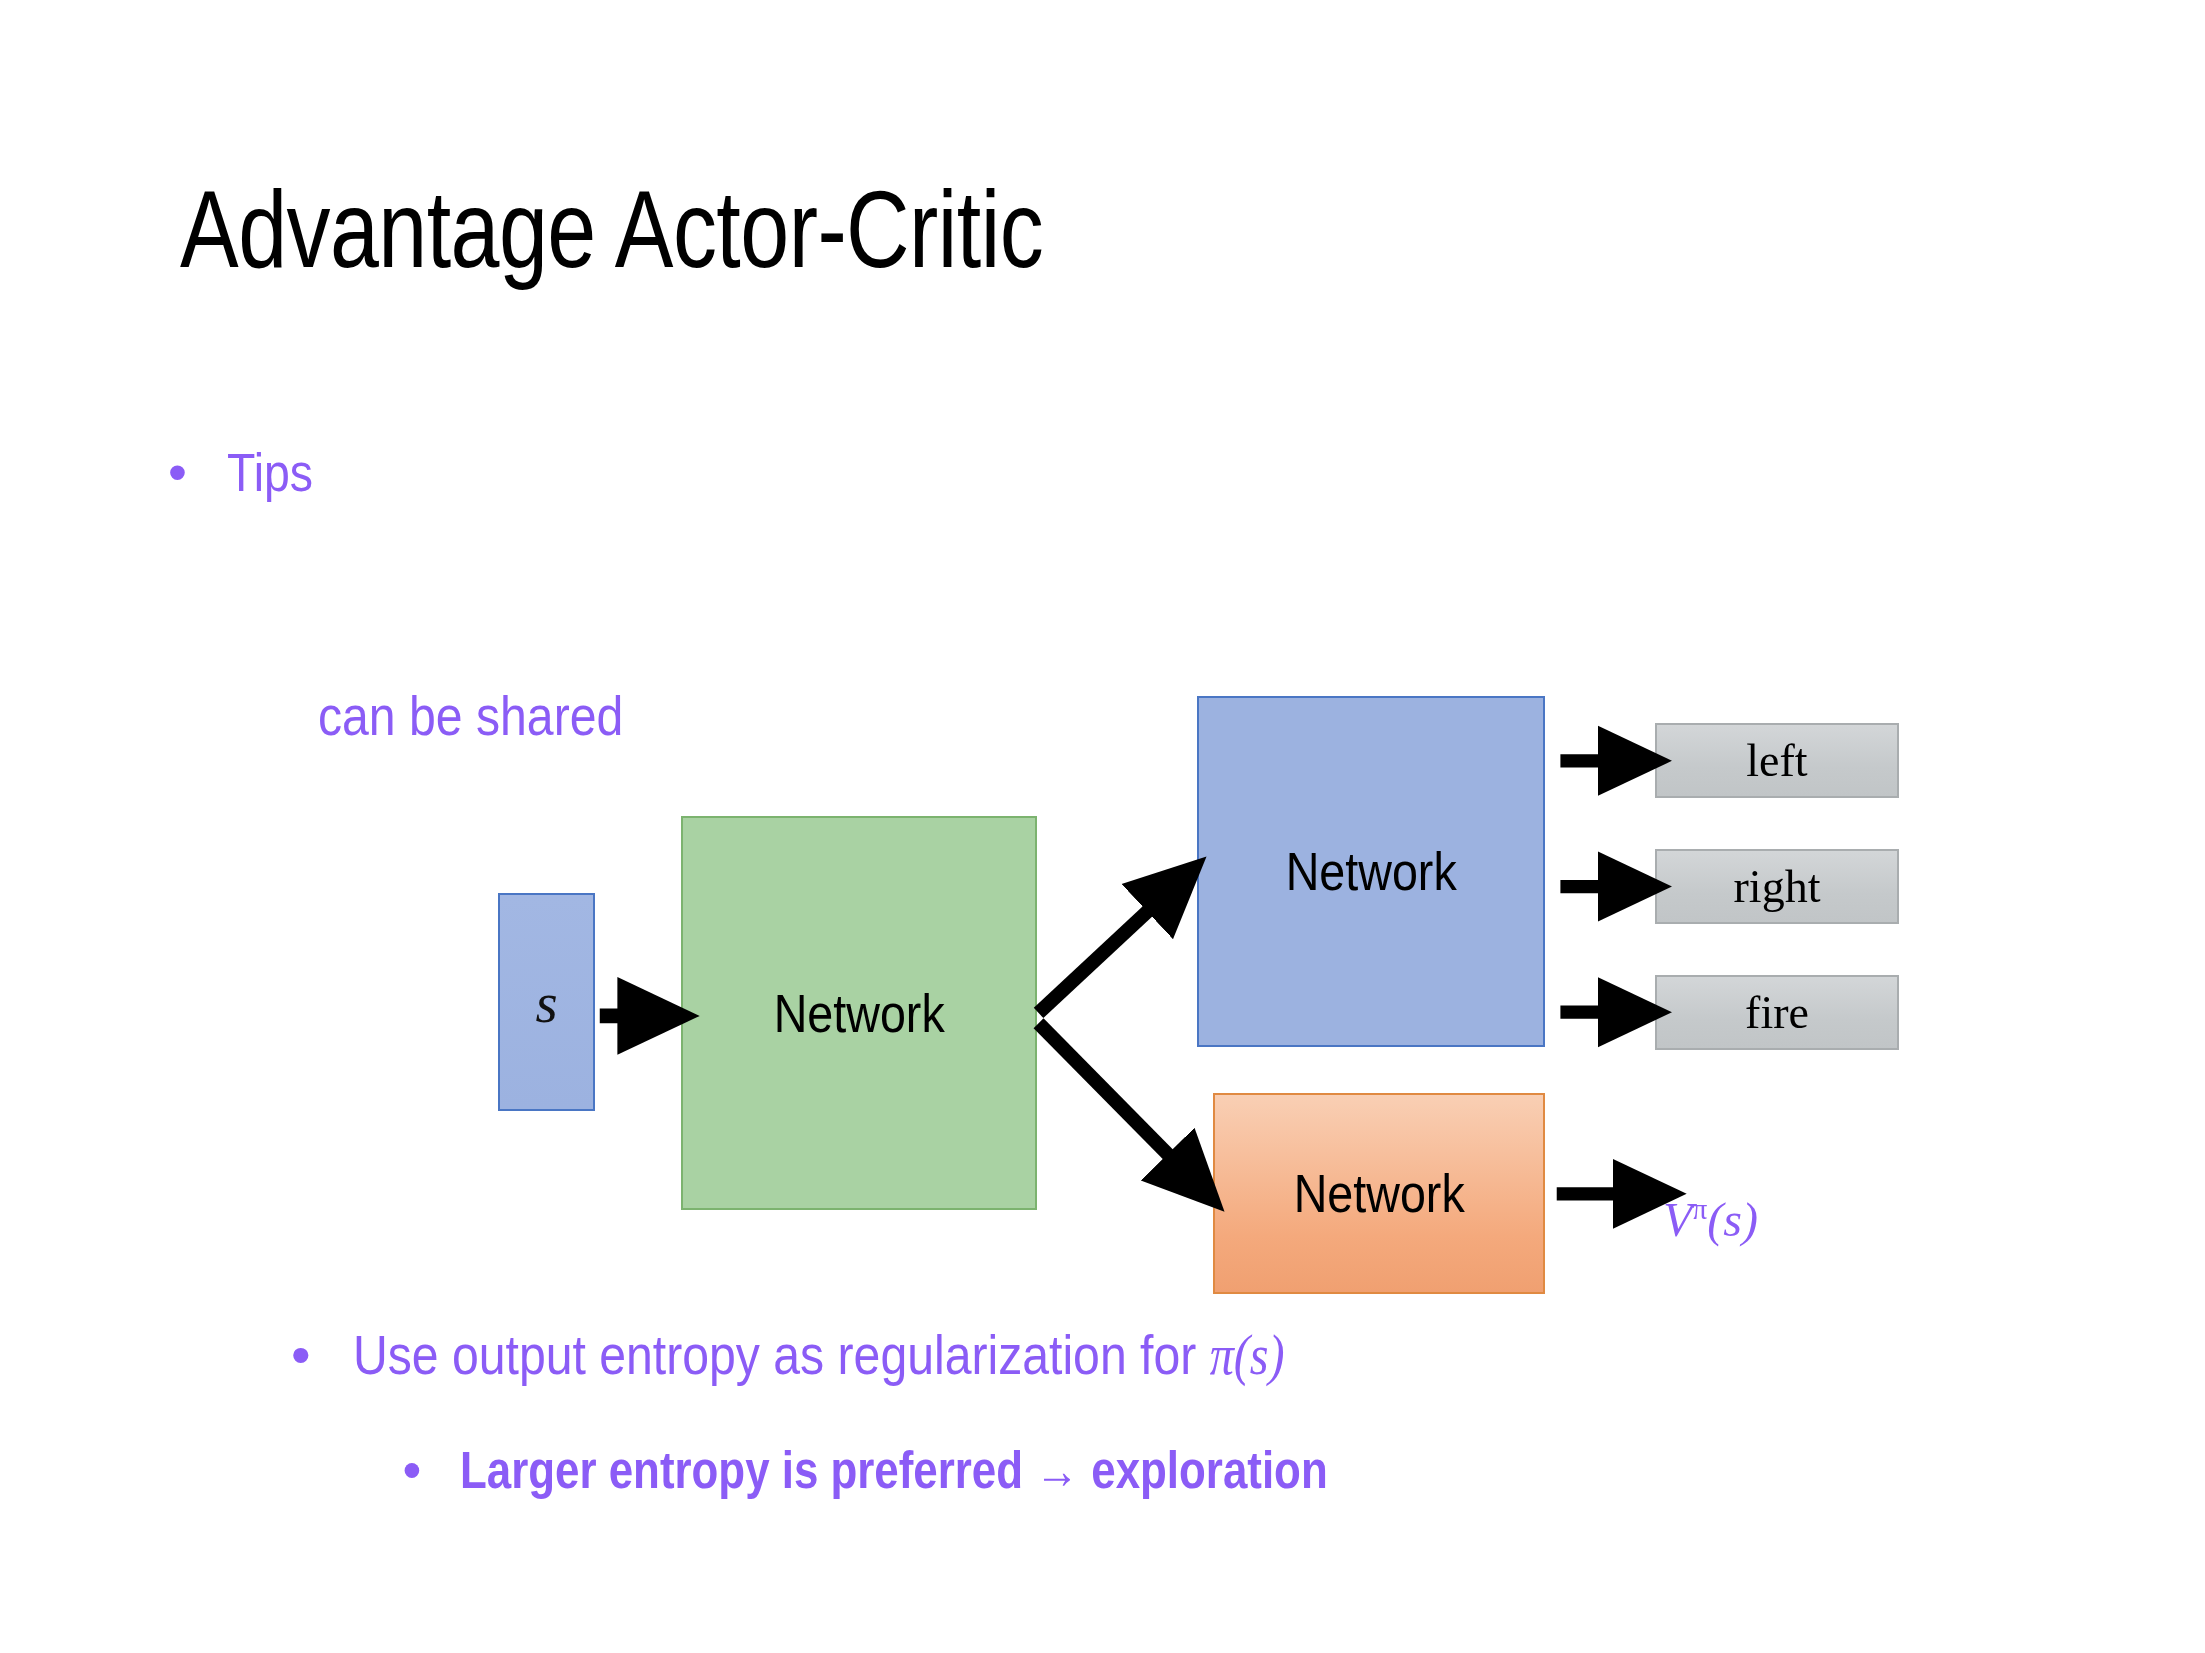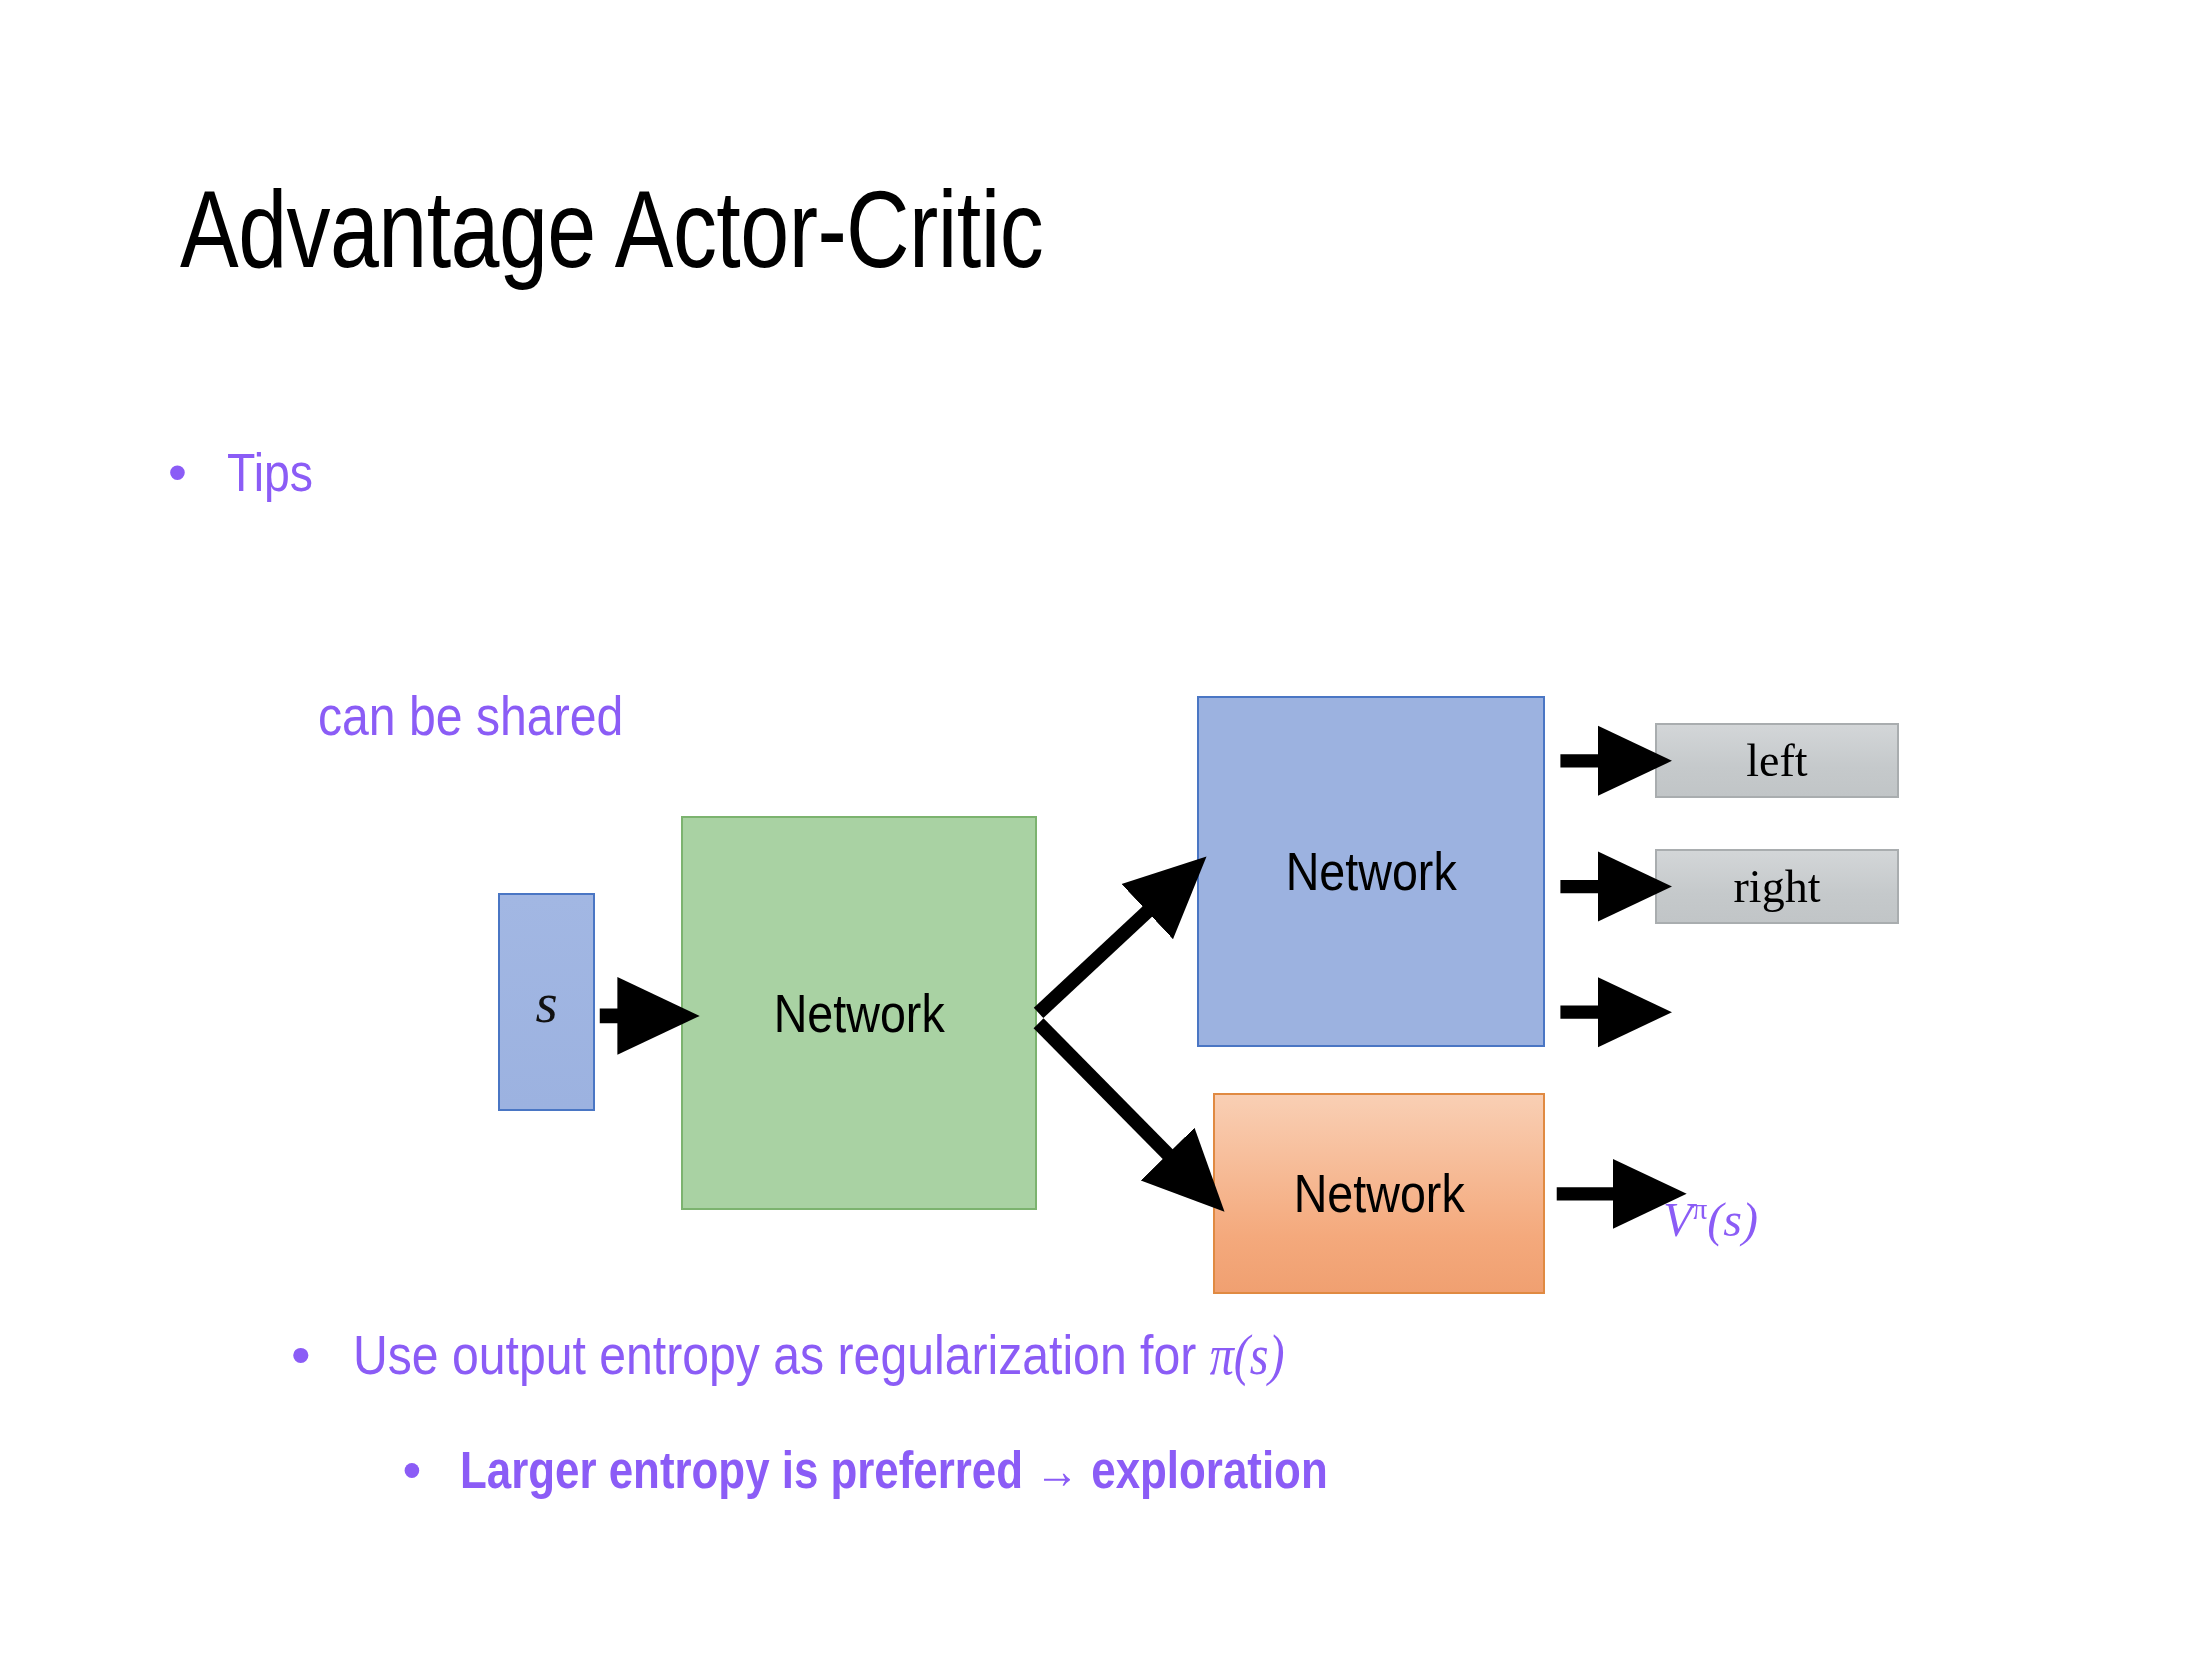--- a/index.html
+++ b/index.html
@@ -111,20 +111,23 @@
   <div class="box box-orange">
     <span class="boxlabel">Network</span>
   </div>
 
   <div class="box box-gray g2">
     <span class="glabel">right</span>
   </div>
   <div class="box box-gray g1">
     <span class="glabel">left</span>
   </div>
+  <div class="box box-gray g3">
+    <span class="glabel">fire</span>
+  </div>
 
   <div class="vout">
     <span class="m">V</span><span class="mup sup">π</span><span class="m">(s)</span>
   </div>
 
   <svg id="wires" viewBox="0 0 3000 2250">
     <defs>
       <marker id="ah" markerWidth="6" markerHeight="6" refX="3.0" refY="3" orient="auto" markerUnits="strokeWidth">
         <path d="M0,0.35 L5.6,3 L0,5.65 Z" fill="#000"></path>
       </marker>

